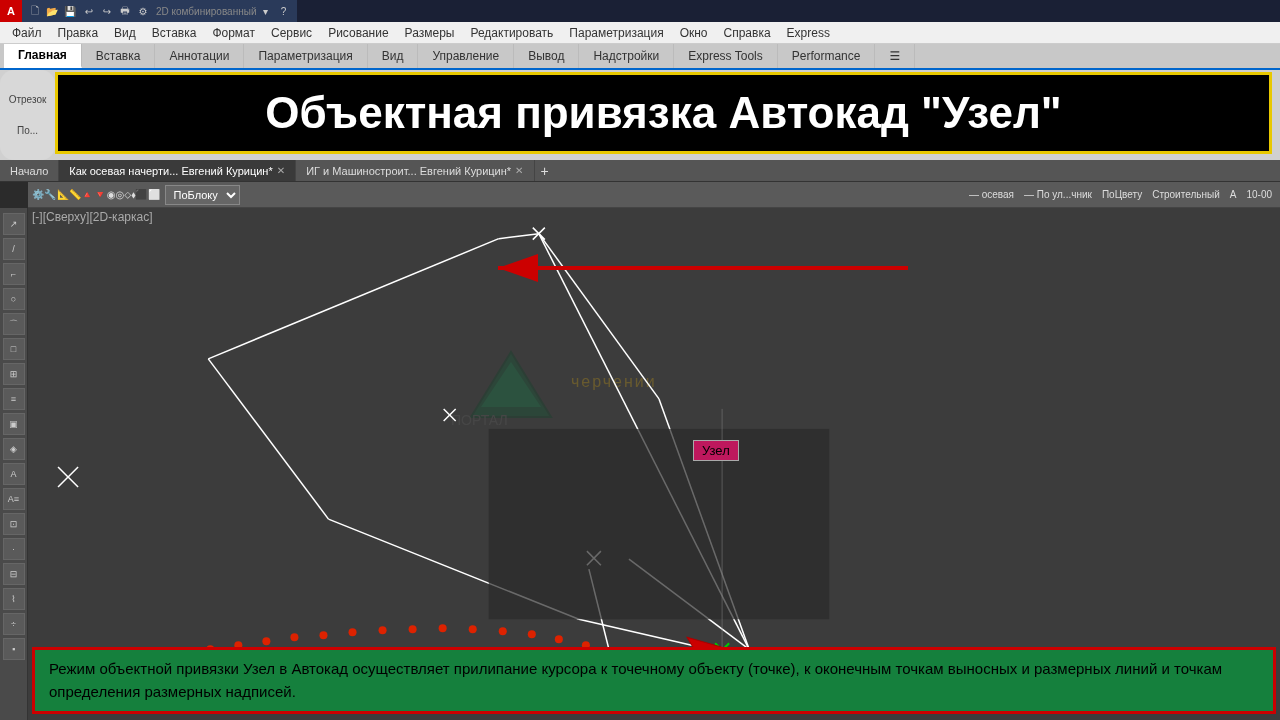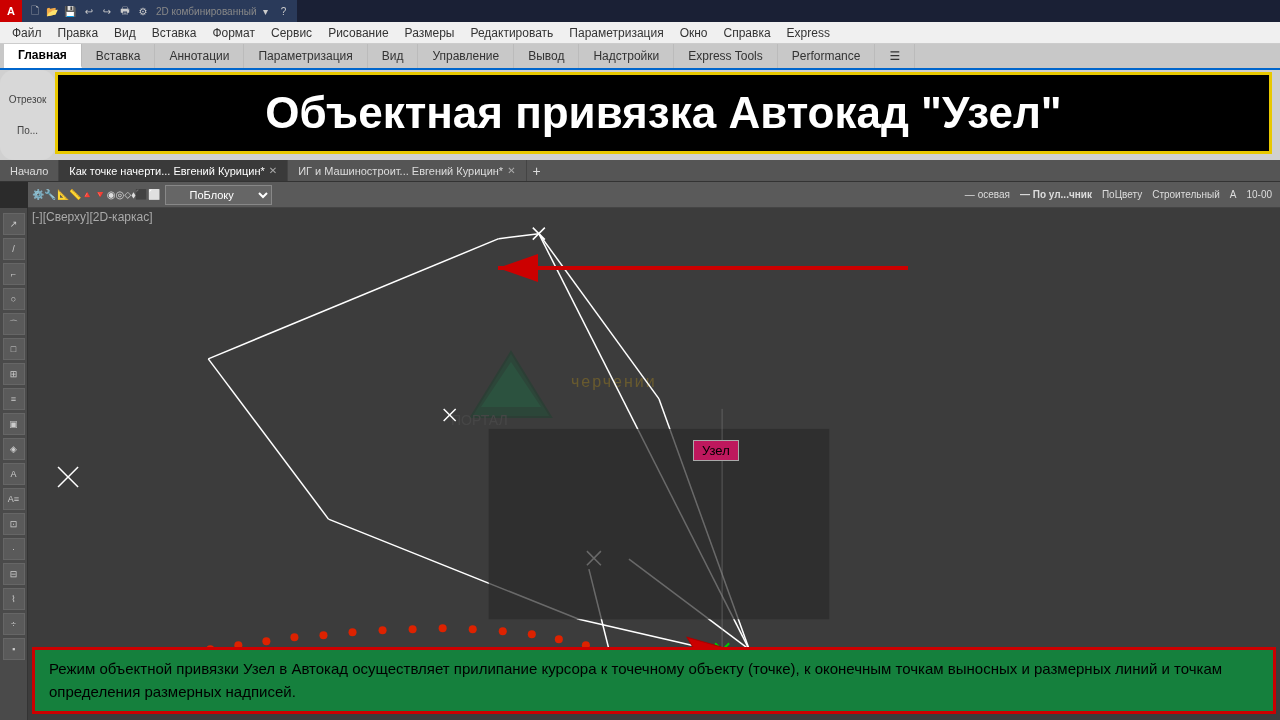--- a/index.html
+++ b/index.html
@@ -284,21 +284,21 @@
       align-items: center;
       padding: 0 4px;
       z-index: 6;
       border-bottom: 1px solid #444;
     }
     .tb2-select {
       background: #666;
       color: #fff;
       border: 1px solid #888;
       font-size: 11px;
-      padding: 1px 20px;
+      padding: 1px 4px;
       margin: 0 2px;
       height: 20px;
     }
 
     
     #full-ribbon {
       position: absolute;
       top: 22px;
       left: 0;
       right: 0;
@@ -370,38 +370,38 @@
       <div style="font-size:10px; color:#444; cursor:pointer;">По...</div>
     </div>
   </div>
 </div>
 
 <div id="doc-tabs" style="position:absolute; top:160px; left:0; right:0; height:22px; background:#555; display:flex; align-items:stretch; z-index:5; border-bottom:1px solid #333;">
   <div class="doc-tab">
     <span>Начало</span>
   </div>
   <div class="doc-tab active">
-    <span>Как точке начерти... Евгений Курицин*</span>
+    <span>Как осевая начерти... Евгений Курицин*</span>
     <span class="close-x">✕</span>
   </div>
   <div class="doc-tab">
     <span>ИГ и Машиностроит... Евгений Курицин*</span>
     <span class="close-x">✕</span>
   </div>
   <div style="display:flex; align-items:center; padding:0 6px; color:#ddd; cursor:pointer; font-size:14px;">+</div>
 </div>
 
 <div id="toolbar-row2" style="position:absolute; top:182px; left:28px; right:0; height:26px; background:#5a5a5a; display:flex; align-items:center; padding:0 4px; z-index:6; border-bottom:1px solid #444; gap:2px;">
   <span style="font-size:10px; color:#ddd;">⚙️🔧📐📏🔺🔻◉◎⬦⬧⬛⬜</span>
   <select class="tb2-select">
     <option>ПоБлоку</option>
   </select>
   <span style="flex:1;"></span>
   <span style="font-size:10px; color:#ddd; margin:0 4px;">— осевая</span>
-  <span style="font-size:10px; color:#ddd; margin:4px 4px;font-weight:bold;">— По ул...чник</span>
+  <span style="font-size:10px; color:#ddd; margin:4px 4px;">— По ул...чник</span>
   <span style="font-size:10px; color:#ddd; margin:0 4px;">ПоЦвету</span>
   <span style="font-size:10px; color:#ddd; margin:0 4px;">Строительный</span>
   <span style="font-size:10px; color:#ddd; margin:0 4px;">А</span>
   <span style="font-size:10px; color:#ddd; margin:0 4px;">10-00</span>
 </div>
 
 <div id="left-toolbar" style="position:absolute; top:208px; left:0; width:28px; bottom:0; background:#4a4a4a; border-right:1px solid #333; display:flex; flex-direction:column; align-items:center; padding-top:4px; z-index:5; gap:1px;">
   <div class="left-tool">↗</div>
   <div class="left-tool">/</div>
   <div class="left-tool">⌐</div>

